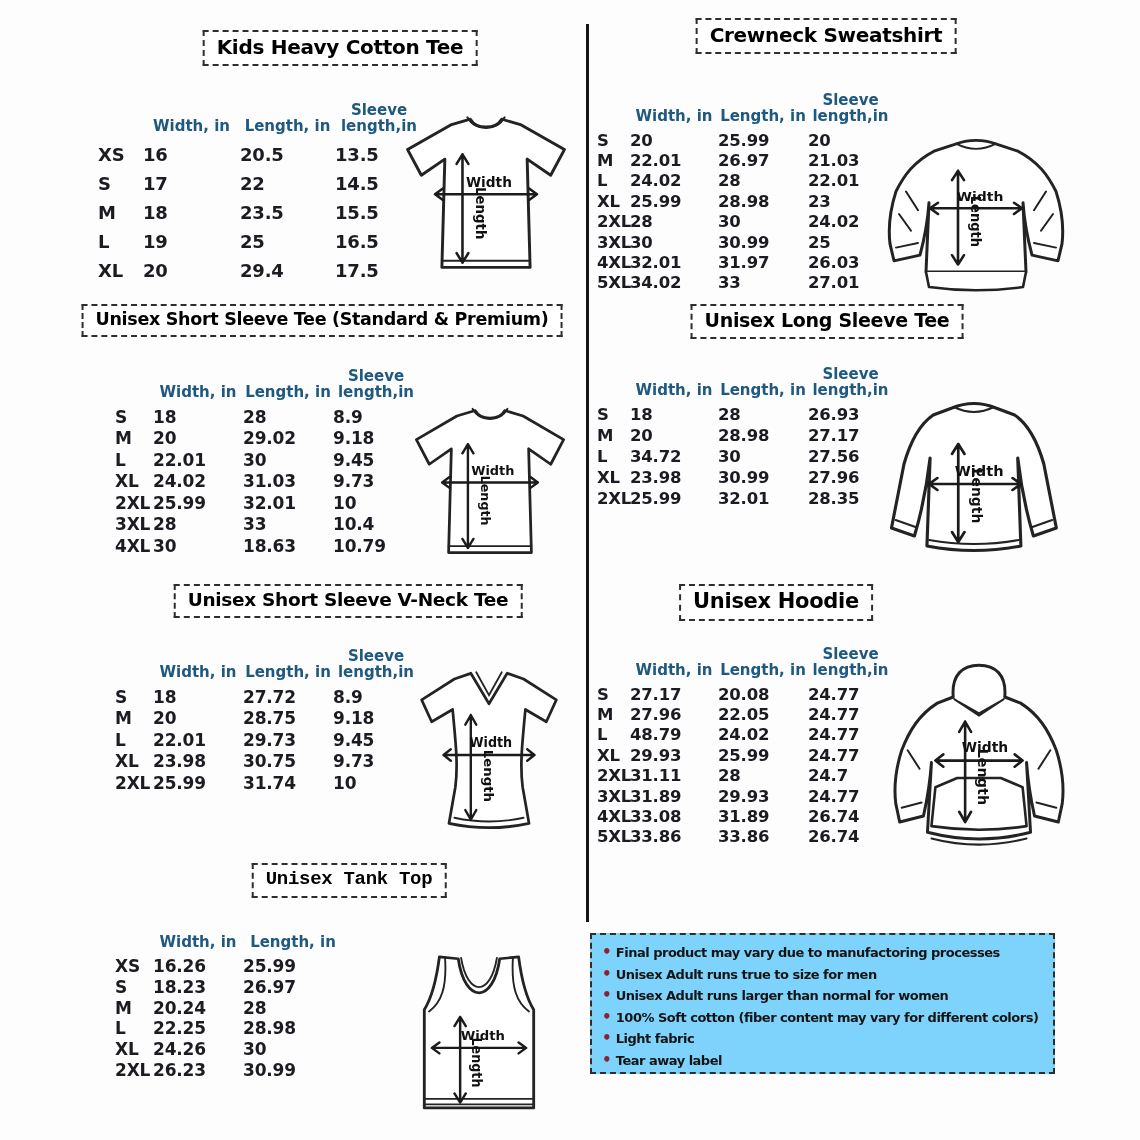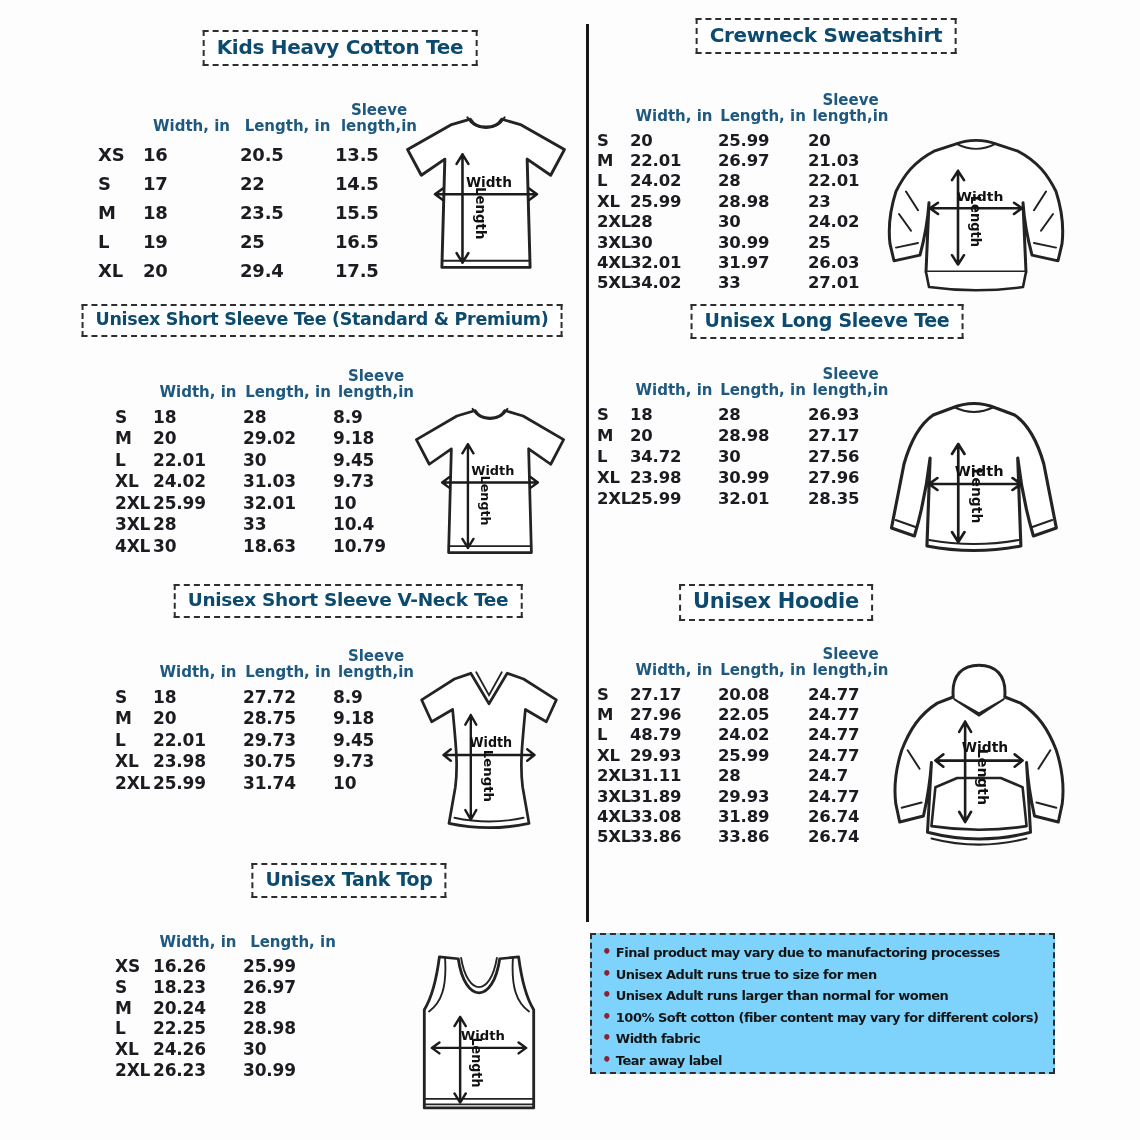--- a/index.html
+++ b/index.html
@@ -4,21 +4,21 @@
 <style>
   html,body{margin:0;padding:0;background:#fff;}
   #canvas{
     position:relative;width:1140px;height:1140px;background:#fdfdfd;
     font-family:"DejaVu Sans","Liberation Sans",sans-serif;
     font-weight:bold;color:#1b1b22;overflow:hidden;
   }
   .divider{position:absolute;background:#161616;}
   .section-title{
     position:absolute;transform:translateX(-50%);white-space:nowrap;
-    border:2px dashed #2e2e2e;background:#fff;color:#0c4a6e;
+    border:2px dashed #2e2e2e;background:#fff;color:#000000;
     padding:4px 12px 6px;letter-spacing:-0.3px;line-height:1.1;
   }
   .table{position:absolute;}
   .thead{
     display:grid;grid-template-columns:var(--cols);align-items:end;
     color:#20597f;font-size:15px;height:var(--th);
     text-align:center;line-height:1.08;white-space:pre-line;
   }
   .rows{margin-top:6px;}
   .trow{display:grid;grid-template-columns:var(--cols);height:var(--rh);align-items:center;font-size:var(--fs);}
@@ -418,21 +418,21 @@
       <path class="thin" d="M32,148 L52,143 M188,148 L168,143"></path>
       <path class="thin" d="M62,178 Q110,190 158,178"></path>
       <path class="thin" d="M38,92 L50,110 M182,92 L170,110"></path>
       <path class="arr" d="M74,96 L66,102 L74,108 M66,102 L154,102 M146,96 L154,102 L146,108"></path>
       <path class="arr" d="M90,74 L96,64 L102,74 M96,64 L96,162 M90,152 L96,162 L102,152"></path>
       <text class="lbl" x="116" y="94">Width</text>
       <text class="lbl" transform="rotate(90 109 118)" x="109" y="118">Length</text>
     </svg>
   </div>
 
-  <div class="section-title" style="left:349px;top:863px;font-size:19px;">Unisex Tank Top</div>
+  <div class="section-title" style="left:349px;top:863px;font-size:19px;font-family:Liberation Mono, monospace;">Unisex Tank Top</div>
   <div class="table" style="left:115px;top:908px;--cols:38px 90px 100px;--rh:20.7px;--fs:17px;--th:42px;">
     <div class="thead">
       <span class="h"></span>
       <span class="h">Width, in</span>
       <span class="h">Length, in</span>
     </div>
     <div class="rows">
         <div class="trow">
           <span class="cell c0">XS</span>
           <span class="cell c1">16.26</span>
@@ -476,17 +476,17 @@
       <text class="lbl" x="74" y="103">Width</text>
       <text class="lbl" transform="rotate(90 63 128)" x="63" y="128">Length</text>
     </svg>
   </div>
 
   <div class="notes" style="left:590px;top:933px;width:465px;height:141px;">
     <div class="note-line">Final product may vary due to manufactoring processes</div>
     <div class="note-line">Unisex Adult runs true to size for men</div>
     <div class="note-line">Unisex Adult runs larger than normal for women</div>
     <div class="note-line">100% Soft cotton (fiber content may vary for different colors)</div>
-    <div class="note-line">Width fabric</div>
+    <div class="note-line">Light fabric</div>
     <div class="note-line">Tear away label</div>
   </div>
 
 </div>
 
 </body></html>

